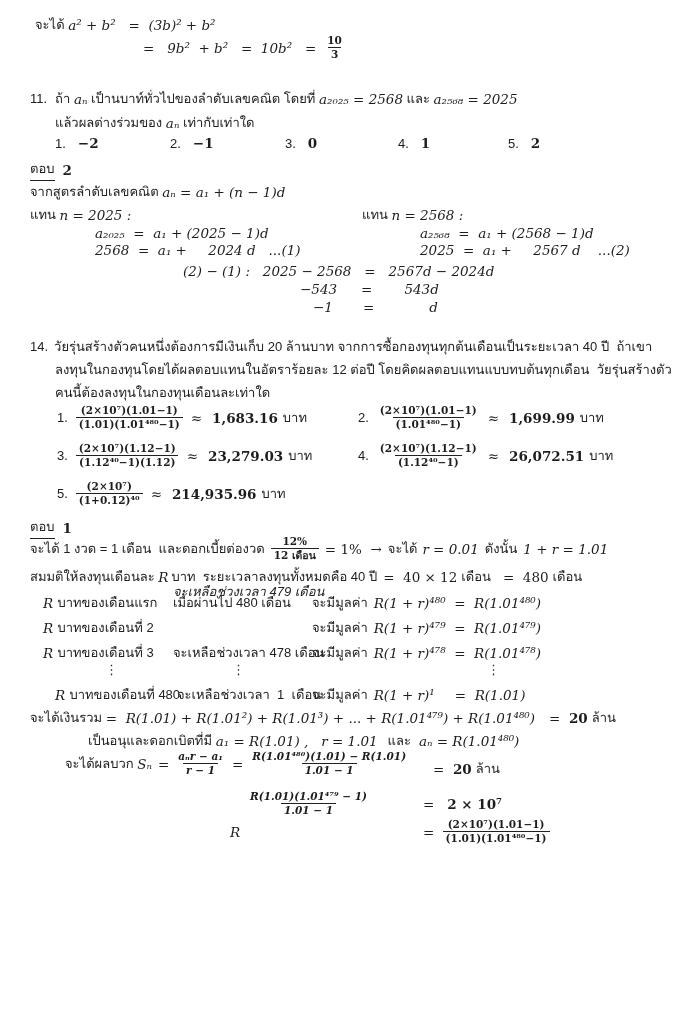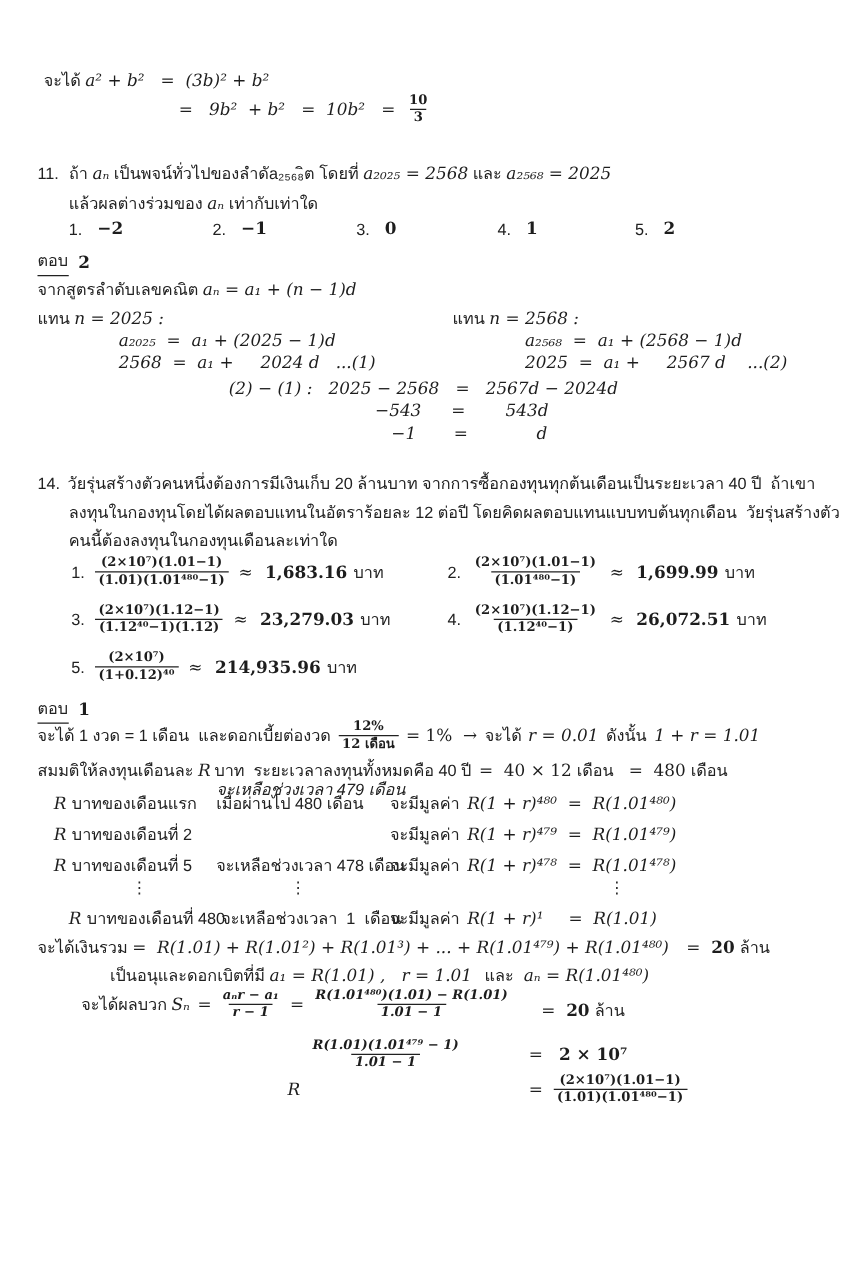--- a/index.html
+++ b/index.html
@@ -2,21 +2,20 @@
 <html><head>
 <meta charset="utf-8">
 <style>
   html,body{margin:0;padding:0;background:#ffffff;}
   #doc{
     position:relative;
     width:677px;height:852px;
     background:#ffffff;
     color:#212121;
     overflow:hidden;
-    margin-top:40px;
   }
   .ln{position:absolute;display:flex;align-items:center;white-space:pre;}
   .ln span{white-space:pre;}
   .t {font-family:"Liberation Sans","DejaVu Sans",sans-serif;font-size:13px;color:#212121;}
   .u {font-family:"Liberation Sans","DejaVu Sans",sans-serif;font-size:13px;color:#212121;
       border-bottom:1px solid #212121;padding-bottom:1px;}
   .m {font-family:"DejaVu Serif",serif;font-style:italic;font-size:13.5px;color:#1d1d1d;}
   .mo{font-family:"DejaVu Serif",serif;font-size:13.5px;color:#1d1d1d;}
   .mn{font-family:"DejaVu Serif",serif;font-weight:600;font-size:13.5px;color:#1d1d1d;}
   .d {font-family:"DejaVu Serif",serif;font-size:13px;color:#2a2a2a;}
@@ -27,21 +26,21 @@
   .frac .num{padding:0 3px;}
   .frac .den{border-top:1px solid #212121;padding:0 3px;}
   .frac.it{font-style:italic;}
 </style>
 </head>
 <body>
 
 <div id="doc">
     <div class="ln" style="left: 35px; top: 14px;"><span class="t">จะได้ </span><span class="m">a² + b²   =  (3b)² + b²</span></div>
     <div class="ln" style="left: 143px; top: 34px; justify-content: flex-end;"><span class="m">=   9b²  + b²   =  10b²   =</span><span class="s" style="width: 8px;"></span><span class="frac"><span class="num">10</span><span class="den">3</span></span></div>
-    <div class="ln" style="left: 30px; top: 88px;"><span class="t">11.</span><span class="s" style="width: 8px;"></span><span class="t">ถ้า </span><span class="m">aₙ</span><span class="t"> เป็นพจน์ทั่วไปของลำดัa₂₅₆₈ิต โดยที่ </span><span class="m">a₂₀₂₅ = 2568</span><span class="t"> และ </span><span class="m">a₂₅₆₈ = 2025</span></div>
+    <div class="ln" style="left: 30px; top: 88px;"><span class="t">11.</span><span class="s" style="width: 8px;"></span><span class="t">ถ้า </span><span class="m">aₙ</span><span class="t"> เป็านบาท์ทั่วไปของลำดับเลขคณิต โดยที่ </span><span class="m">a₂₀₂₅ = 2568</span><span class="t"> และ </span><span class="m">a₂₅₆₈ = 2025</span></div>
     <div class="ln" style="left: 55px; top: 112px;"><span class="t">แล้วผลต่างร่วมของ </span><span class="m">aₙ</span><span class="t"> เท่ากับเท่าใด</span></div>
     <div class="ln" style="left: 55px; top: 135px;"><span class="t">1.</span><span class="s" style="width: 12px;"></span><span class="mn">−2</span></div>
     <div class="ln" style="left: 170px; top: 135px;"><span class="t">2.</span><span class="s" style="width: 12px;"></span><span class="mn">−1</span></div>
     <div class="ln" style="left: 285px; top: 135px;"><span class="t">3.</span><span class="s" style="width: 12px;"></span><span class="mn">0</span></div>
     <div class="ln" style="left: 398px; top: 135px;"><span class="t">4.</span><span class="s" style="width: 12px;"></span><span class="mn">1</span></div>
     <div class="ln" style="left: 508px; top: 135px;"><span class="t">5.</span><span class="s" style="width: 12px;"></span><span class="mn">2</span></div>
     <div class="ln" style="left: 30px; top: 158px;"><span class="u">ตอบ</span><span class="s" style="width: 8px;"></span><span class="mn">2</span></div>
     <div class="ln" style="left: 30px; top: 181px;"><span class="t">จากสูตรลำดับเลขคณิต </span><span class="m">aₙ = a₁ + (n − 1)d</span></div>
     <div class="ln" style="left: 30px; top: 204px;"><span class="t">แทน </span><span class="m">n = 2025 :</span></div>
     <div class="ln" style="left: 362px; top: 204px;"><span class="t">แทน </span><span class="m">n = 2568 :</span></div>
@@ -62,21 +61,21 @@
     <div class="ln" style="left: 57px; top: 480px;"><span class="t">5.</span><span class="s" style="width: 8px;"></span><span class="frac"><span class="num">(2×10⁷)</span><span class="den">(1+0.12)⁴⁰</span></span><span class="s" style="width: 8px;"></span><span class="mo">≈</span><span class="s" style="width: 10px;"></span><span class="mn">214,935.96</span><span class="s" style="width: 5px;"></span><span class="t">บาท</span></div>
     <div class="ln" style="left: 30px; top: 516px;"><span class="u">ตอบ</span><span class="s" style="width: 8px;"></span><span class="mn">1</span></div>
     <div class="ln" style="left: 30px; top: 535px;"><span class="t">จะได้ 1 งวด = 1 เดือน  และดอกเบี้ยต่องวด</span><span class="s" style="width: 6px;"></span><span class="frac"><span class="num">12%</span><span class="den">12 เดือน</span></span><span class="s" style="width: 6px;"></span><span class="mo">= 1%  →</span><span class="s" style="width: 6px;"></span><span class="t">จะได้</span><span class="s" style="width: 5px;"></span><span class="m">r = 0.01</span><span class="s" style="width: 6px;"></span><span class="t">ดังนั้น</span><span class="s" style="width: 6px;"></span><span class="m">1 + r = 1.01</span></div>
     <div class="ln" style="left: 30px; top: 566px;"><span class="t">สมมติให้ลงทุนเดือนละ </span><span class="m">R</span><span class="s" style="width: 3px;"></span><span class="t">บาท  ระยะเวลาลงทุนทั้งหมดคือ 40 ปี</span><span class="s" style="width: 6px;"></span><span class="mo">=  40 × 12</span><span class="s" style="width: 4px;"></span><span class="t">เดือน</span><span class="s" style="width: 12px;"></span><span class="mo">=  480</span><span class="s" style="width: 4px;"></span><span class="t">เดือน</span></div>
     <div class="ln" style="left: 43px; top: 592px;"><span class="m">R </span><span class="t">บาทของเดือนแรก</span></div>
     <div class="ln" style="left: 173px; top: 592px;"><span class="t">เมื่อผ่านไป 480 เดือน</span></div>
     <div class="ln" style="left: 312px; top: 592px;"><span class="t">จะมีมูลค่า</span><span class="s" style="width: 6px;"></span><span class="m">R(1 + r)⁴⁸⁰  =  R(1.01⁴⁸⁰)</span></div>
     <div class="ln" style="left: 43px; top: 617px;"><span class="m">R </span><span class="t">บาทของเดือนที่ 2</span></div>
     <div class="ln" style="left: 173px; top: 581px; font-style: italic;"><span class="t">จะเหลือช่วงเวลา 479 เดือน</span></div>
     <div class="ln" style="left: 312px; top: 617px;"><span class="t">จะมีมูลค่า</span><span class="s" style="width: 6px;"></span><span class="m">R(1 + r)⁴⁷⁹  =  R(1.01⁴⁷⁹)</span></div>
-    <div class="ln" style="left: 43px; top: 642px;"><span class="m">R </span><span class="t">บาทของเดือนที่ 5</span></div>
+    <div class="ln" style="left: 43px; top: 642px;"><span class="m">R </span><span class="t">บาทของเดือนที่ 3</span></div>
     <div class="ln" style="left: 173px; top: 642px;"><span class="t">จะเหลือช่วงเวลา 478 เดือน</span></div>
     <div class="ln" style="left: 312px; top: 642px;"><span class="t">จะมีมูลค่า</span><span class="s" style="width: 6px;"></span><span class="m">R(1 + r)⁴⁷⁸  =  R(1.01⁴⁷⁸)</span></div>
     <div class="ln" style="left: 105px; top: 662px;"><span class="d">⋮</span></div>
     <div class="ln" style="left: 232px; top: 662px;"><span class="d">⋮</span></div>
     <div class="ln" style="left: 487px; top: 662px;"><span class="d">⋮</span></div>
     <div class="ln" style="left: 55px; top: 684px;"><span class="m">R </span><span class="t">บาทของเดือนที่ 480</span></div>
     <div class="ln" style="left: 177px; top: 684px;"><span class="t">จะเหลือช่วงเวลา  1  เดือน</span></div>
     <div class="ln" style="left: 312px; top: 684px;"><span class="t">จะมีมูลค่า</span><span class="s" style="width: 6px;"></span><span class="m">R(1 + r)¹</span><span class="s" style="width: 20px;"></span><span class="mo">=  </span><span class="m">R(1.01)</span></div>
     <div class="ln" style="left: 30px; top: 707px;"><span class="t">จะได้เงินรวม </span><span class="m">=  R(1.01) + R(1.01²) + R(1.01³) + ... + R(1.01⁴⁷⁹) + R(1.01⁴⁸⁰)</span><span class="s" style="width: 14px;"></span><span class="mo">=  </span><span class="mn">20</span><span class="s" style="width: 4px;"></span><span class="t">ล้าน</span></div>
     <div class="ln" style="left: 88px; top: 730px;"><span class="t">เป็นอนุและดอกเบิตที่มี </span><span class="m">a₁ = R(1.01) ,   r = 1.01</span><span class="s" style="width: 10px;"></span><span class="t">และ</span><span class="s" style="width: 8px;"></span><span class="m">aₙ = R(1.01⁴⁸⁰)</span></div>

